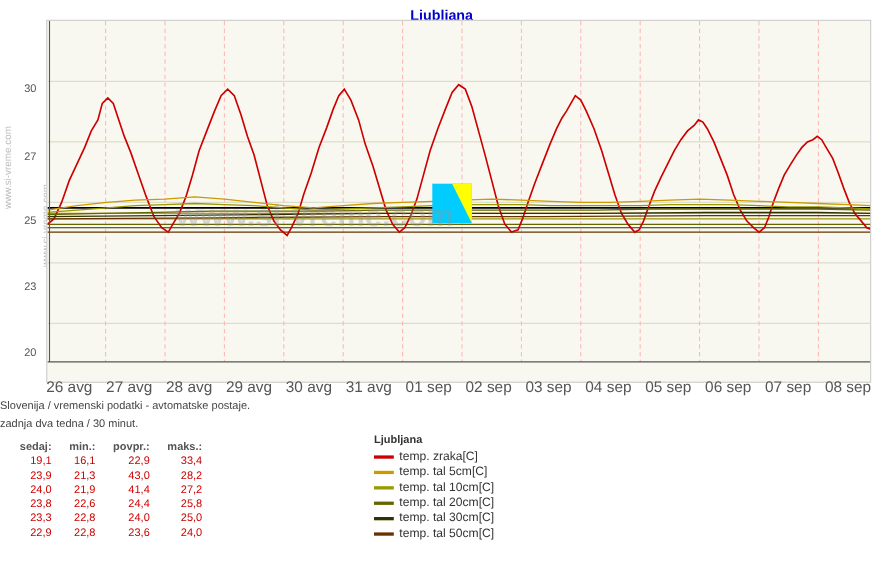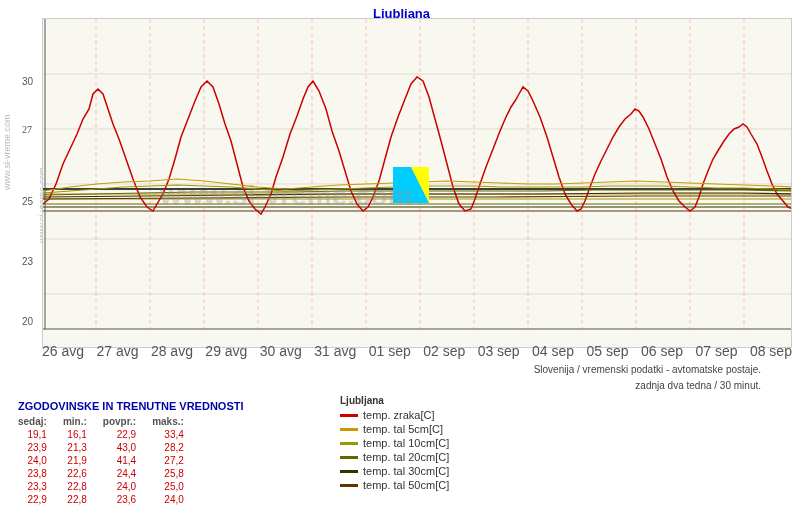--- a/index.html
+++ b/index.html
@@ -51,21 +51,21 @@
 <body>
 
 <div class="chart-title">Ljubljana</div>
 
 <div class="watermark" style="position:absolute;left:4px;top:200px;transform:rotate(-90deg);transform-origin:center center;color:#bbb;font-size:9px;white-space:nowrap;z-index:0;">www.si-vreme.com</div>
 
 <div class="watermark-horiz">www.si-vreme.com</div>
 
 <div style="position:absolute; left:22px; top:28px; width:18px; font-size:10px; color:#555; z-index:5;">
   <div style="position:absolute; top: 48px;">30</div>
-  <div style="position:absolute; top: 96px; font-family: Liberation Serif, serif;">27</div>
+  <div style="position:absolute; top: 109px;">27</div>
   <div style="position:absolute; top: 168px;">25</div>
   <div style="position:absolute; top: 228px;">23</div>
   <div style="position:absolute; top: 288px;">20</div>
 </div>
 
 <div style="position:absolute; left:42px; top:18px; width:750px; height:330px; background:#f8f8f0; border:1px solid #ccc; overflow:hidden;">
   <svg width="750" height="330" viewBox="0 0 750 330">
 
     <line x1="0" y1="55" x2="750" y2="55" stroke="#ddddcc" stroke-width="1"></line>
     <line x1="0" y1="110" x2="750" y2="110" stroke="#ddddcc" stroke-width="1"></line>
@@ -137,27 +137,26 @@
   <span>01 sep</span>
   <span>02 sep</span>
   <span>03 sep</span>
   <span>04 sep</span>
   <span>05 sep</span>
   <span>06 sep</span>
   <span>07 sep</span>
   <span>08 sep</span>
 </div>
 
-<div style="position:absolute; left:0; top:362px; width:761px; text-align:right; font-size:10px; color:#444; line-height:1.6;">
+<div style="position:absolute; left:0; top:362px; width:761px; text-align:left; font-size:10px; color:#444; line-height:1.6;">
   <div>Slovenija / vremenski podatki - avtomatske postaje.</div>
   <div>zadnja dva tedna / 30 minut.</div>
 </div>
 
 <div style="position:absolute; left:18px; top:400px;">
-  <div style="font-size:11px; font-weight:bold; color:#0000aa; margin-bottom:3px;">ZGODOVINSKE IN TRENUTNE VREDNOSTI</div>
   <table style="border-collapse:collapse; font-size:10px;">
     <tbody>
         <tr>
       <th style="font-weight:bold; color:#555; padding:1px 8px 1px 0; text-align:right;">sedaj:</th>
       <th style="font-weight:bold; color:#555; padding:1px 8px; text-align:right;">min.:</th>
       <th style="font-weight:bold; color:#555; padding:1px 8px; text-align:right;">povpr.:</th>
       <th style="font-weight:bold; color:#555; padding:1px 8px; text-align:right;">maks.:</th>
     </tr>
     <tr>
       <td style="color:#cc0000; text-align:right; padding:1px 8px 1px 0;">19,1</td>

